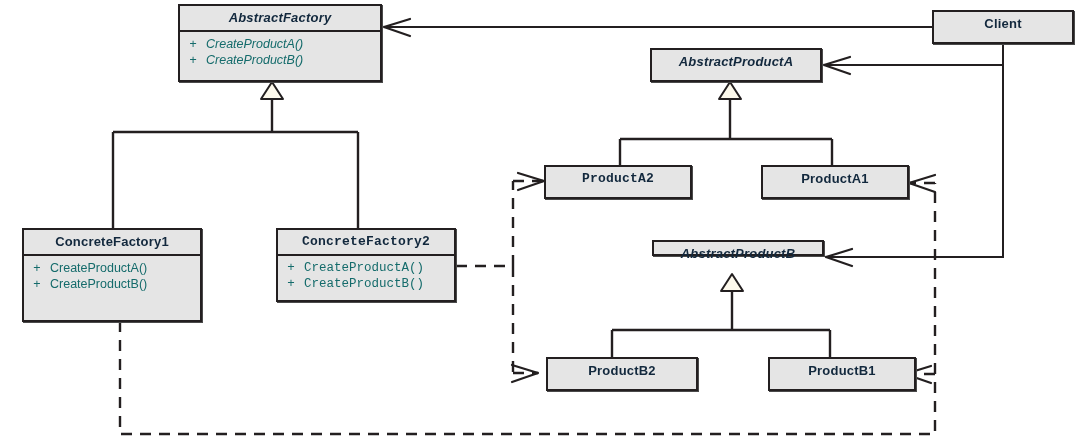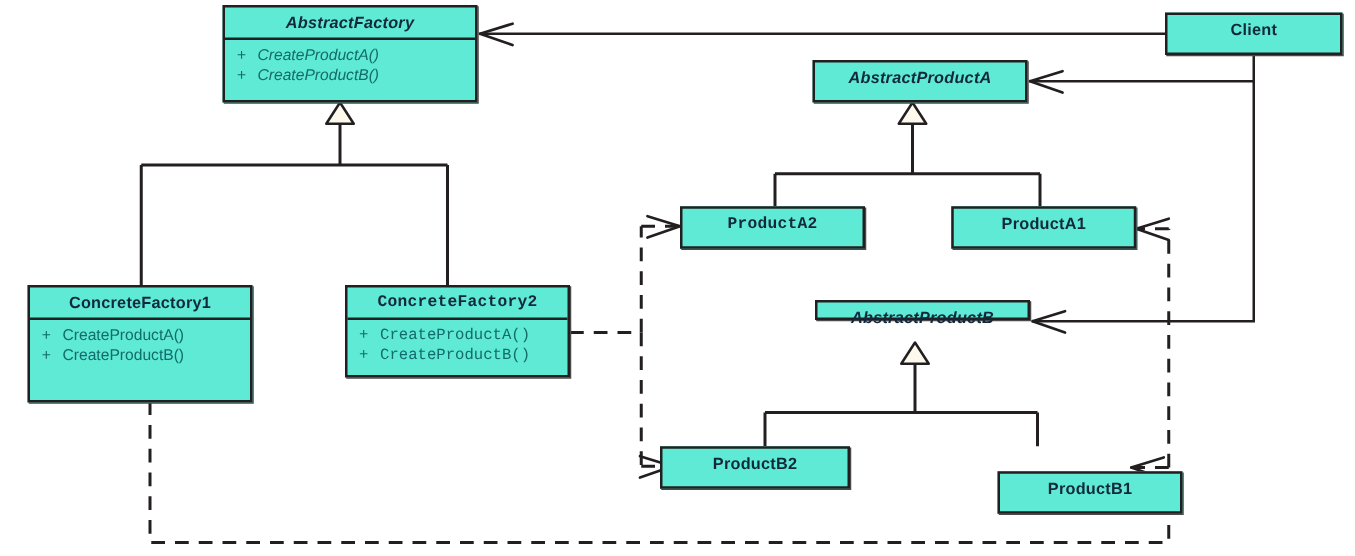--- a/index.html
+++ b/index.html
@@ -26,21 +26,21 @@
     position: absolute;
     left: 0; top: 0;
     width: 1084px;
     height: 445px;
     z-index: 1;
   }
   
   .uml-class {
     position: absolute;
     z-index: 2;
-    background: #5eead4;
+    background: #e5e5e5;
     border: 2px solid #231f20;
     box-sizing: border-box;
     box-shadow: 1px 1px 0 #4a4a4a;
   }
   .uml-title {
     text-align: center;
     color: #12283d;
     font-size: 13px;
     font-weight: bold;
     letter-spacing: 0.2px;
@@ -81,22 +81,22 @@
   }
   
   #cls-abstractfactory   { left:178px; top:4px;   width:204px; height:78px; }
   #cls-client            { left:932px; top:10px;  width:142px; height:34px; }
   #cls-abstractproducta  { left:650px; top:48px;  width:172px; height:34px; }
   #cls-producta2         { left:544px; top:165px; width:148px; height:34px;font-family:Liberation Mono, monospace; }
   #cls-producta1         { left:761px; top:165px; width:148px; height:34px; }
   #cls-abstractproductb  { left:652px; top:240px; width:172px; height:16px; }
   #cls-concretefactory1  { left:22px;  top:228px; width:180px; height:94px; }
   #cls-concretefactory2  { left:276px; top:228px; width:180px; height:74px;font-family:Liberation Mono, monospace; }
-  #cls-productb2         { left:528px; top:357px; width:152px; height:34px; }
-  #cls-productb1         { left:798px; top:357px; width:148px; height:34px;margin-top:20px; }
+  #cls-productb2         { left:546px; top:357px; width:152px; height:34px; }
+  #cls-productb1         { left:768px; top:357px; width:148px; height:34px; }
 </style>
 </head>
 <body>
 
 <div id="diagram-root">
 
   <svg id="connectors" viewBox="0 0 1084 445" width="1084" height="445" xmlns="http://www.w3.org/2000/svg">
 
     <g>
       <path d="M 932 27 L 384 27" stroke="#231f20" stroke-width="2" fill="none"></path>

